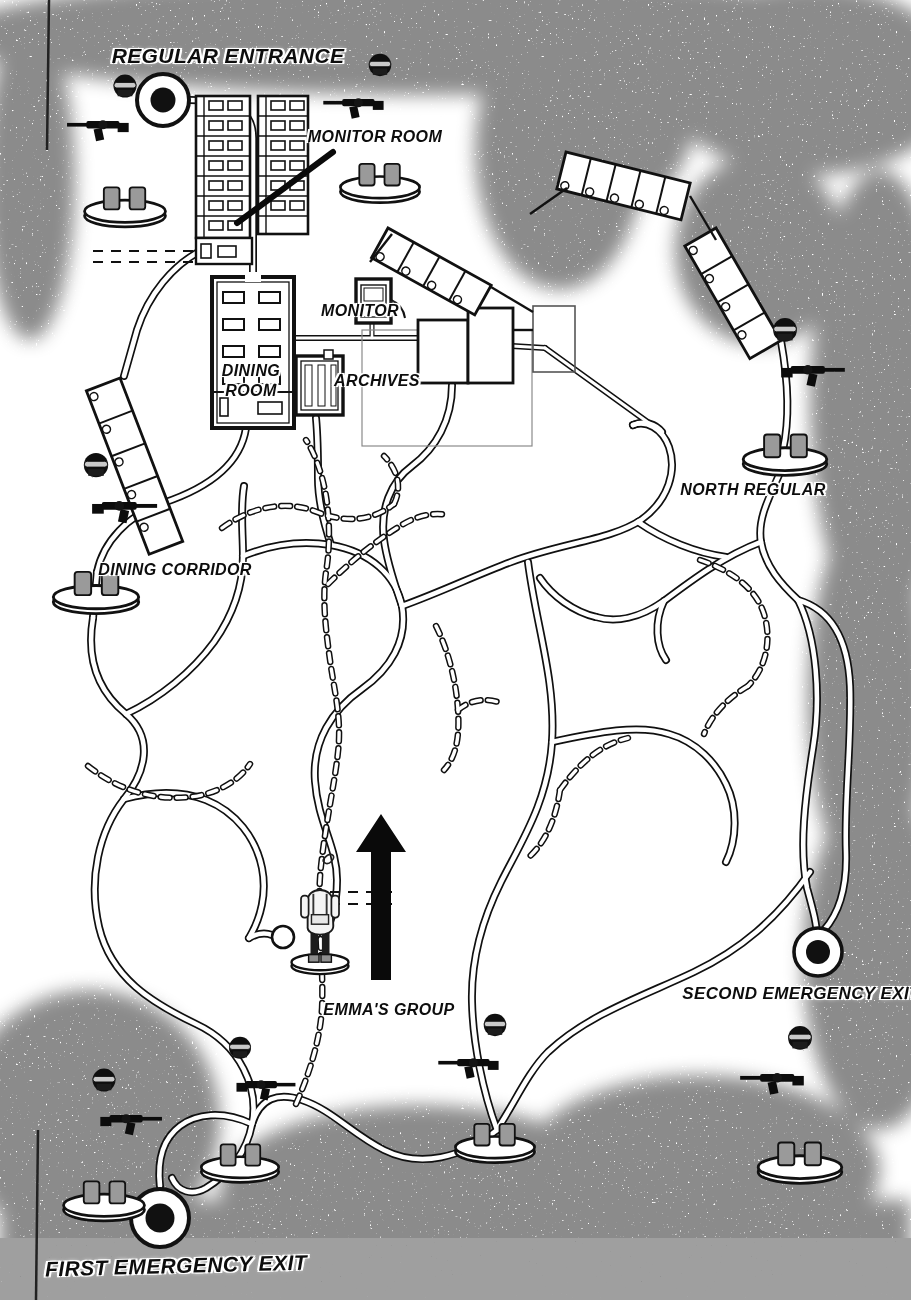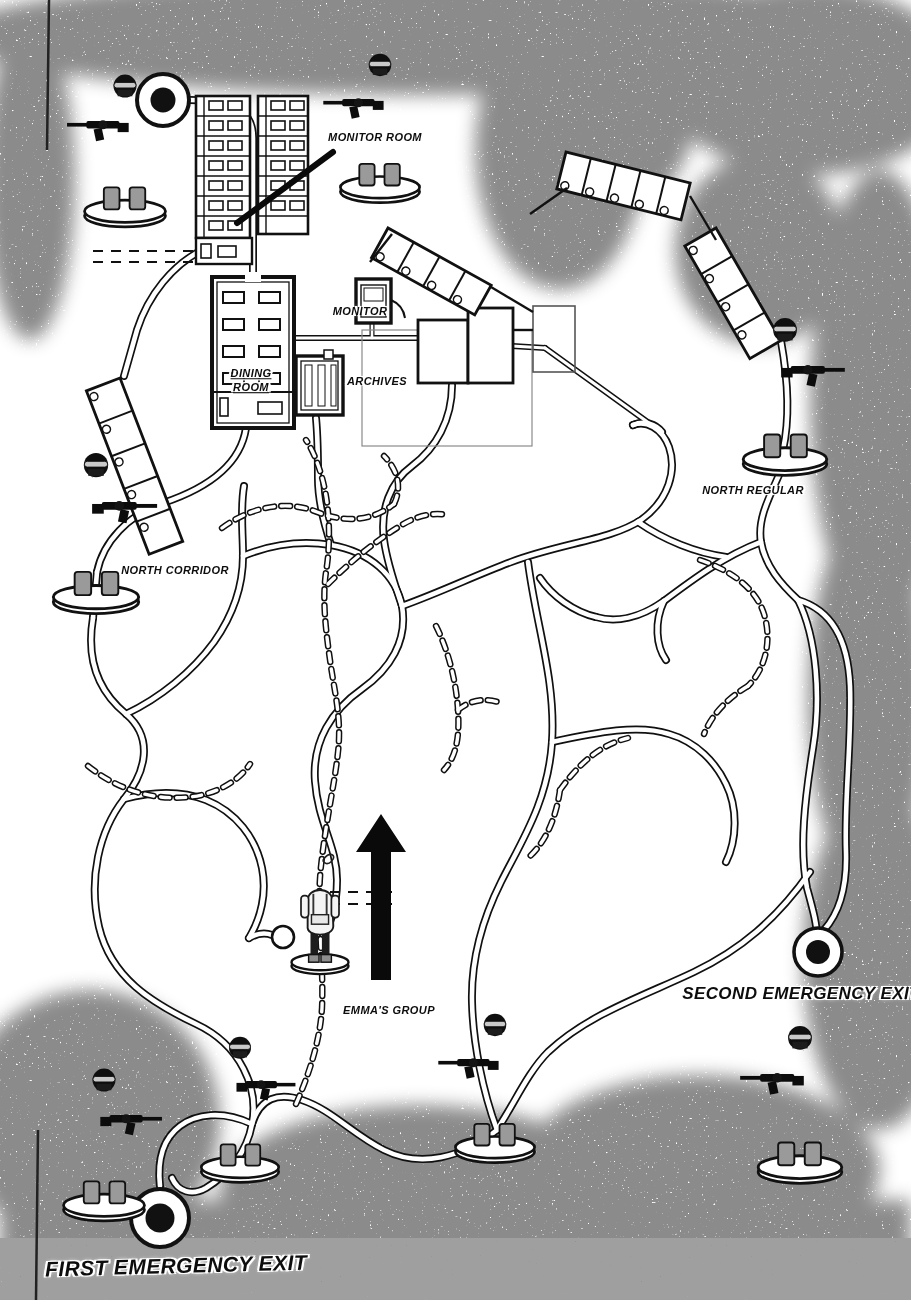--- a/index.html
+++ b/index.html
@@ -4,22 +4,22 @@
 <style>
   html,body{margin:0;padding:0;background:#fff;}
   #stage{position:relative;width:911px;height:1300px;overflow:hidden;background:#fff;
          font-family:"Liberation Sans",sans-serif;}
   svg{position:absolute;left:0;top:0;}
   .map-label{position:absolute;transform:translate(-50%,-50%);color:#0d0d0d;
     font-weight:700;font-style:italic;letter-spacing:.4px;white-space:nowrap;text-align:center;
     text-shadow:-2px -1px 0 #fff,2px -1px 0 #fff,-2px 1px 0 #fff,2px 1px 0 #fff,0 0 4px #fff;}
   .lab-xl{font-size:21px;}
   .lab-lg{font-size:17px;}
-  .lab-md{font-size:11px;}
-  .wrap2{white-space:normal;width:78px;line-height:1.25;text-decoration:underline;}
+  .lab-md{font-size:16px;}
+  .wrap2{white-space:normal;width:78px;line-height:1.25;}
 </style>
 </head>
 <body>
 
 <div id="stage">
 <svg width="911" height="1300" viewBox="0 0 911 1300">
   <defs>
     <filter id="speck" x="-5%" y="-5%" width="110%" height="110%">
       <feTurbulence type="fractalNoise" baseFrequency="0.5" numOctaves="3" seed="11" result="t"></feTurbulence>
       <feColorMatrix in="t" type="matrix" values="0 0 0 0 0  0 0 0 0 0  0 0 0 0 0  3 3 3 -4.2 0" result="a"></feColorMatrix>
@@ -383,22 +383,23 @@
     <use href="#guard-sym" transform="translate(785,462) scale(0.95) translate(-60,-155)"></use>
     <use href="#guard-sym" transform="translate(96,600) scale(0.97) translate(-60,-155)"></use>
     <use href="#guard-sym" transform="translate(495,1150) scale(-0.9,0.9) translate(-60,-155)"></use>
     <use href="#guard-sym" transform="translate(104,1208) scale(0.92) translate(-60,-155)"></use>
     <use href="#guard-sym" transform="translate(240,1170) scale(0.88) translate(-60,-155)"></use>
     <use href="#guard-sym" transform="translate(800,1170) scale(-0.95,0.95) translate(-60,-155)"></use>
     <use href="#emma-sym" transform="translate(320,966) scale(0.95) translate(-45,-120)"></use>
   </g>
 </svg>
 
+<div class="map-label lab-xl" style="left:228px;top:56px;">REGULAR ENTRANCE</div>
 <div class="map-label lab-md" style="left:375px;top:137px;">MONITOR ROOM</div>
 <div class="map-label lab-md" style="left:360px;top:311px;">MONITOR</div>
 <div class="map-label lab-md wrap2" style="left:251px;top:381px;">DINING ROOM</div>
 <div class="map-label lab-md" style="left:341px;top:381px;margin-left:36px;">ARCHIVES</div>
 <div class="map-label lab-md" style="left:753px;top:490px;">NORTH REGULAR</div>
-<div class="map-label lab-md" style="left:175px;top:570px;">NORTH CORRIDOR</div>
+<div class="map-label lab-md" style="left:175px;top:570px;">DINING CORRIDOR</div>
 <div class="map-label lab-md" style="left:389px;top:1010px;">EMMA'S GROUP</div>
 <div class="map-label lab-lg" style="left:801px;top:994px;">SECOND EMERGENCY EXIT</div>
 <div class="map-label lab-xl" style="left:176px;top:1266px;transform:translate(-50%,-50%) rotate(-1.5deg);">FIRST EMERGENCY EXIT</div>
 </div>
 
 </body></html>

